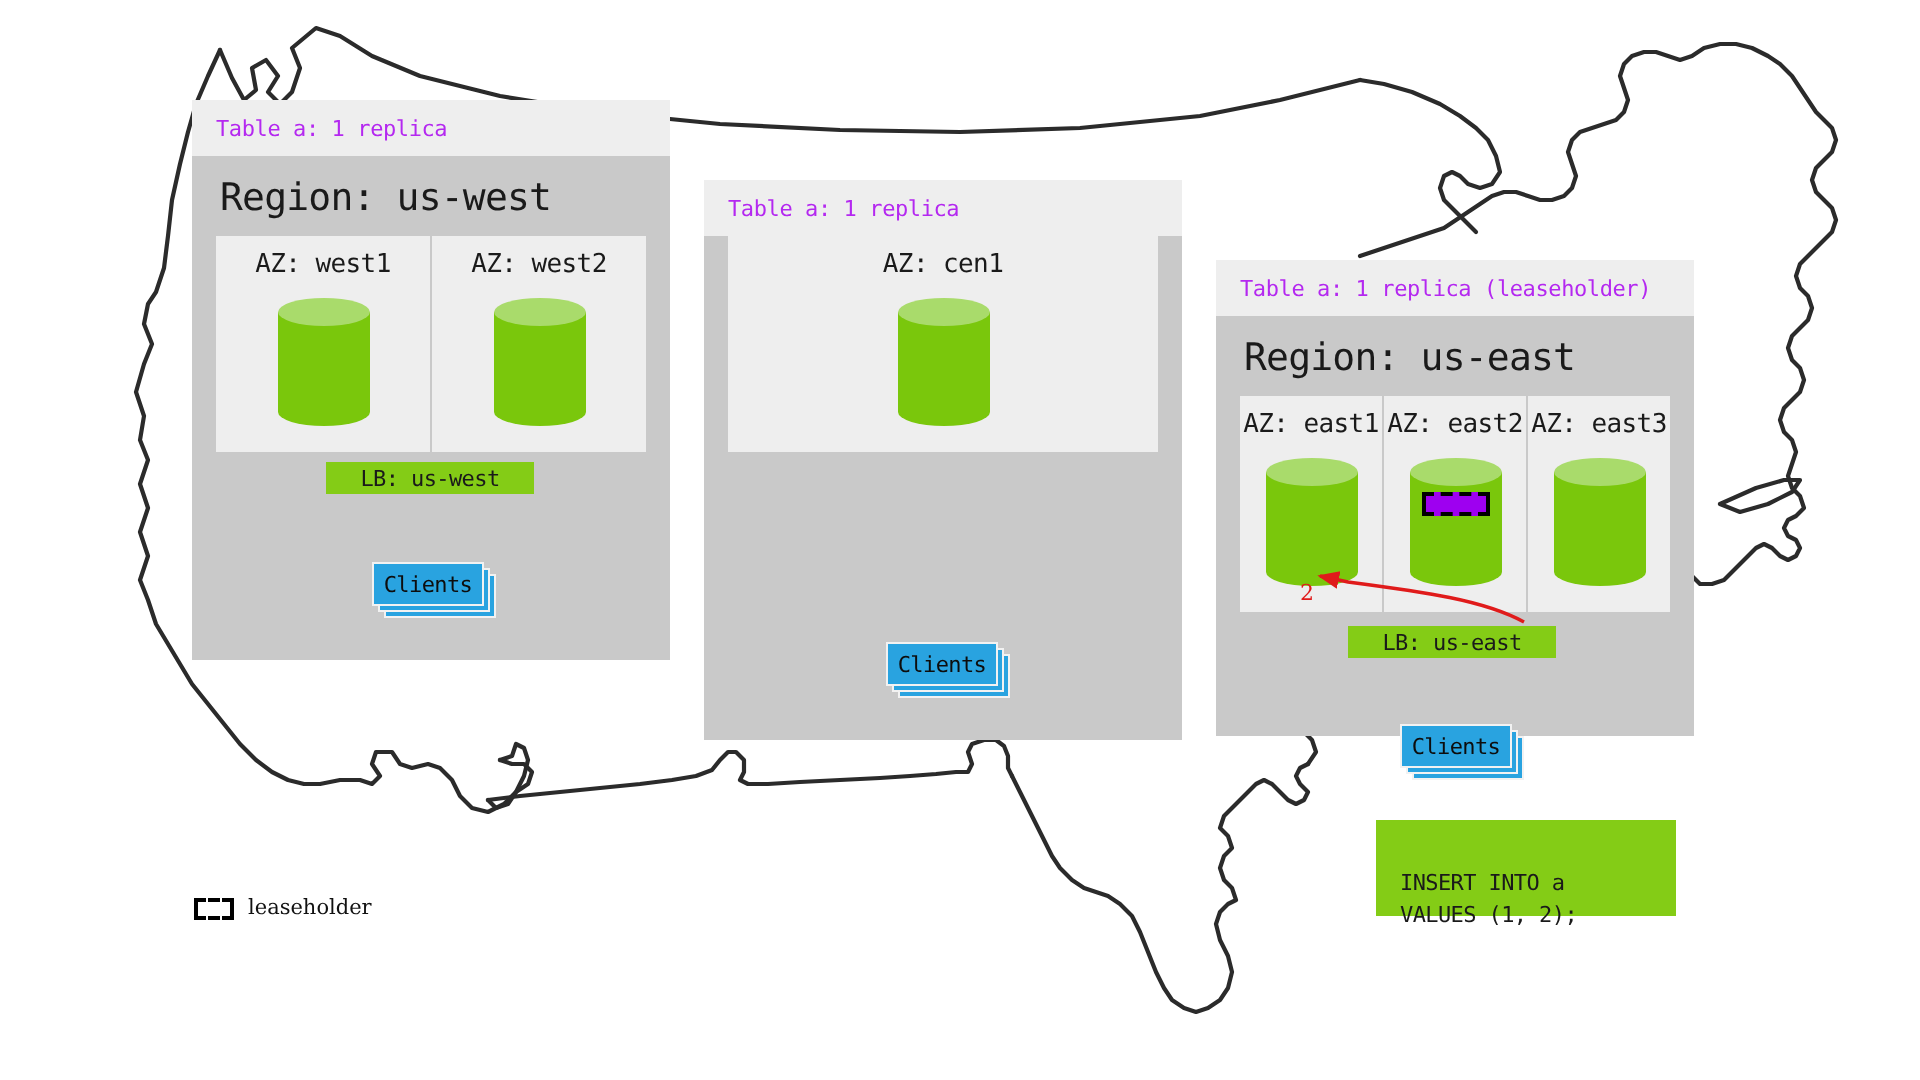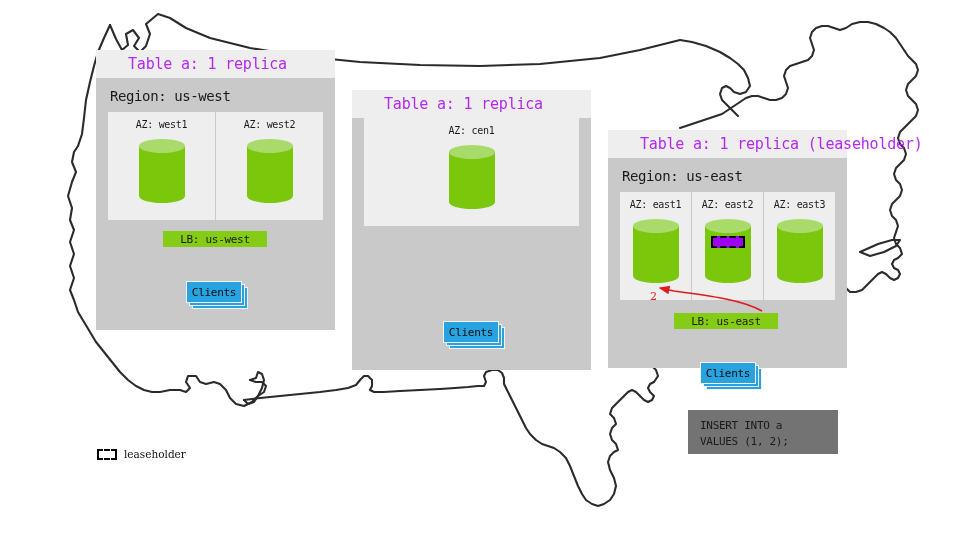--- a/index.html
+++ b/index.html
@@ -29,27 +29,26 @@
   .panel-header {
     background: #eeeeee;
     height: 28px;
     display: flex;
     align-items: center;
     padding-left: 12px;
     box-sizing: border-box;
   }
   .panel-header-text {
     color: #b428f0;
-    font-size: 15px;
+    font-size: 11px;
     letter-spacing: -0.2px;
     white-space: nowrap;
-    margin-left: 20px;
   }
   .region-title {
-    font-size: 14px;
+    font-size: 19px;
     color: #1a1a1a;
     padding: 10px 0 8px 14px;
     letter-spacing: -0.4px;
     white-space: nowrap;
   }
   .az-strip {
     position: relative;
     background: #eeeeee;
     margin: 0 12px;
     display: flex;
@@ -60,21 +59,21 @@
     flex: 1 1 0;
     position: relative;
     display: flex;
     flex-direction: column;
     align-items: center;
     border-right: 1px solid #c9c9c9;
     box-sizing: border-box;
   }
   .az-cell:last-child { border-right: none; }
   .az-label {
-    font-size: 10px;
+    font-size: 13px;
     color: #1a1a1a;
     margin-top: 7px;
     letter-spacing: -0.3px;
     white-space: nowrap;
   }
   
   .cyl {
     position: relative;
     width: 46px;
     height: 62px;
@@ -152,25 +151,25 @@
     display: flex; align-items: center; justify-content: center;
     font-size: 11px;
     color: #0d0d0d;
     letter-spacing: -0.3px;
     z-index: 5;
   }
 
   
   .sql-box {
     position: absolute;
-    background: #737373;
+    background: #84cc16;
     font-size: 11px;
     color: #1a1a1a;
     line-height: 16px;
-    padding: 8px 12px;
+    padding: 24px 12px;
     box-sizing: border-box;
     letter-spacing: -0.3px;
     white-space: pre;
   }
 
   
   .legend {
     position: absolute;
     display: flex;
     align-items: center;

